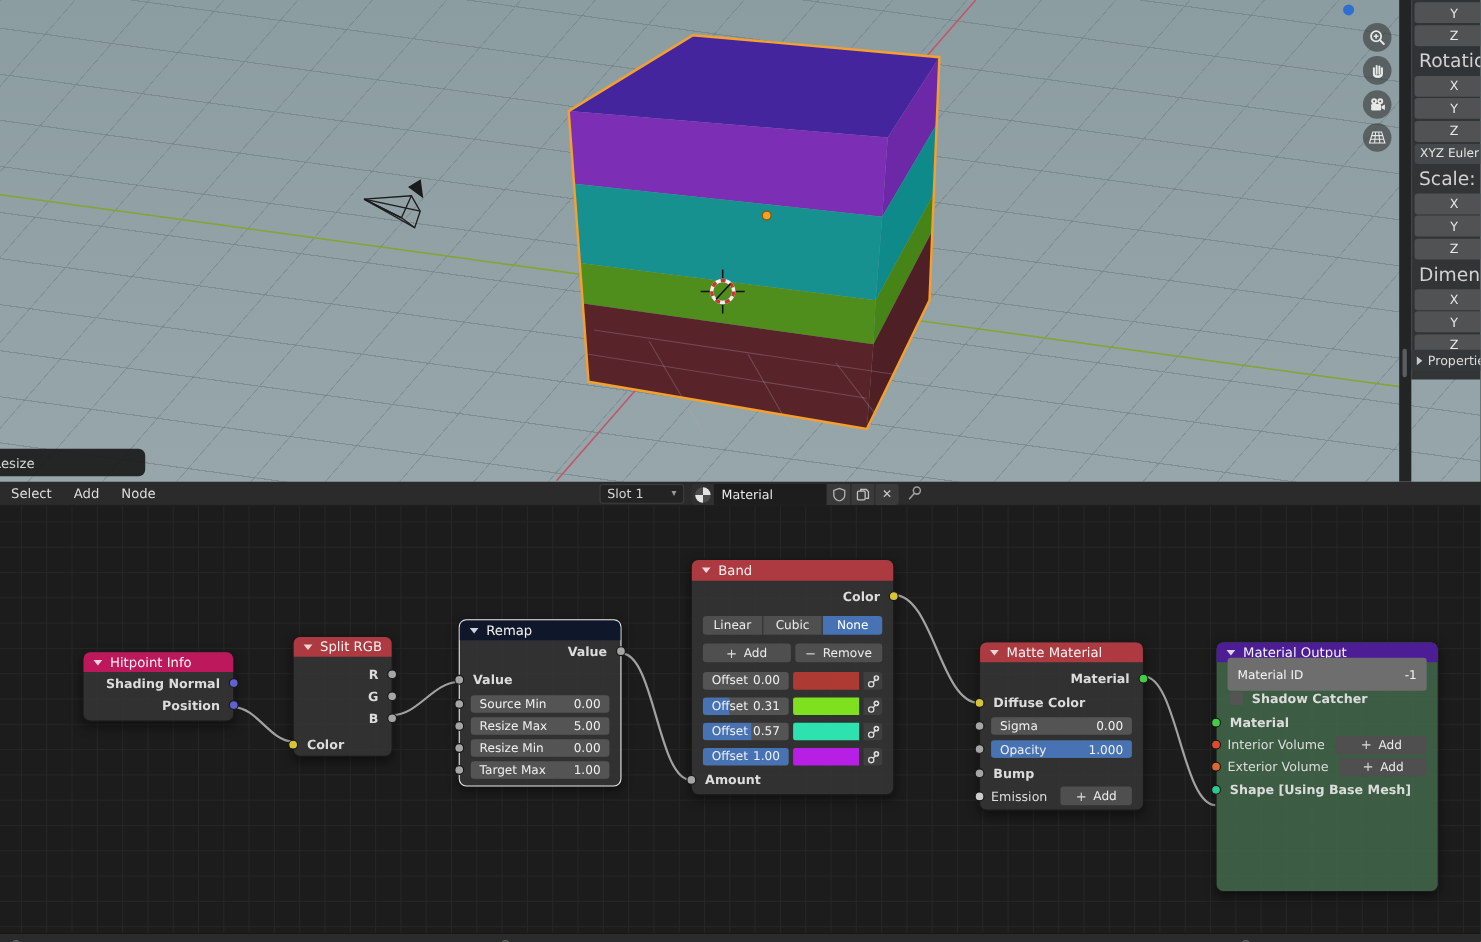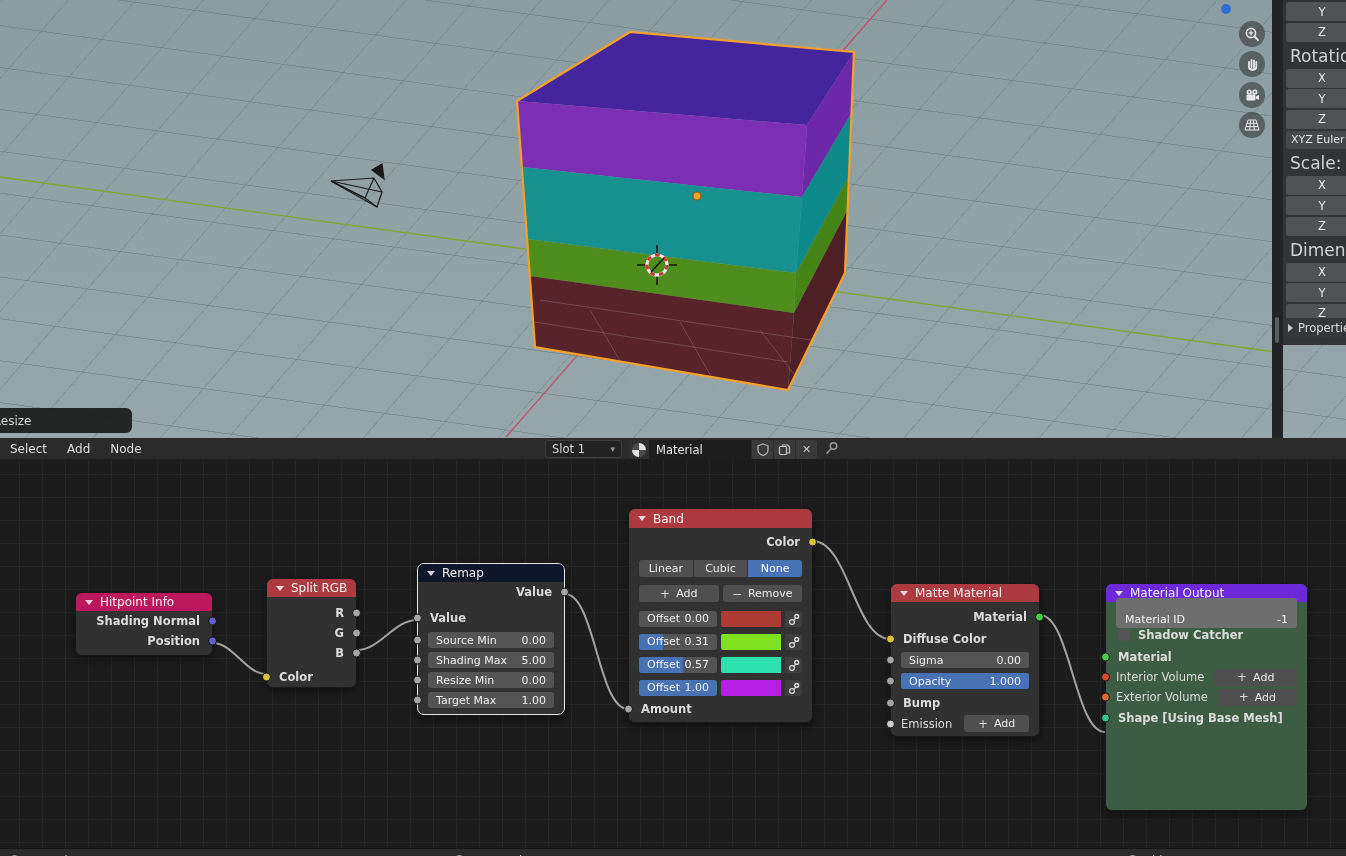--- a/index.html
+++ b/index.html
@@ -105,21 +105,21 @@
 
   .cb { width:12px; height:12px; border-radius:2px; background:#545454; margin-right:8px;
     position:relative; flex:none; }
   .cb.on { background:#4772b3; }
   .cb.on::after { content:"✓"; position:absolute; left:1.5px; top:-2px; color:#fff; font-size:10px; }
   .cb.muted { background:#4c5d73; }
   .cb.muted::after { color:#aeb9c2; }
   .muted-label { color:#96a2ac; }
 
   .idfield { flex:1; height:16px; background:#6e6e6e; border-radius:3px; display:flex;
-    justify-content:space-between; padding:15px 9px; color:#f4f4f4; font-size:11px; }
+    align-items:center; justify-content:space-between; padding:15px 9px; color:#f4f4f4; font-size:11px; }
   .shadow-swatch { width:72px; height:15px; border-radius:2px; margin-right:10px; flex:none; }
 
   
   .status-bar { position:absolute; left:0; top:848px; width:1346px; height:24px; background:#2b2b2b;
     border-top:1px solid #161616; color:#c9c9c9; font-size:11.5px; }
   .sb-item { position:absolute; top:5px; display:flex; align-items:center; gap:6px; }
   .mouse-ico { width:9px; height:13px; border:1px solid #9a9a9a; border-radius:4px; position:relative; }
   .mouse-ico::after { content:""; position:absolute; left:3.5px; top:0; width:1px; height:5px; background:#9a9a9a; }
 </style>
 </head>
@@ -354,21 +354,21 @@
       <div class="wrow">
         <span class="sock l" style="background: rgb(165, 165, 165);"></span>
         <div class="widget">
           <span>Source Min</span>
           <span>0.00</span>
         </div>
       </div>
       <div class="wrow">
         <span class="sock l" style="background: rgb(165, 165, 165);"></span>
         <div class="widget">
-          <span>Shading Max</span>
+          <span>Resize Max</span>
           <span>5.00</span>
         </div>
       </div>
       <div class="wrow">
         <span class="sock l" style="background: rgb(165, 165, 165);"></span>
         <div class="widget">
           <span>Resize Min</span>
           <span>0.00</span>
         </div>
       </div>
@@ -520,21 +520,21 @@
         <span class="sock l" style="background: rgb(204, 204, 204);"></span>
         <span style="margin-right:8px">Emission</span>
         <div class="btn" style="flex:1">
           <span class="plus">+</span>
           <span>Add</span>
         </div>
       </div>
     </div>
 
     <div class="node green-body" style="left:1105px;top:123px;width:203px;height:228px">
-      <div class="node-header" style="background: #6d28d9;">
+      <div class="node-header" style="background: #4c1d95;">
         <span class="tri-down"></span>
         <span>Material Output</span>
       </div>
       <div class="wrow" style="height:22px">
         <div class="idfield">
           <span>Material ID</span>
           <span>-1</span>
         </div>
       </div>
       <div class="row" style="height:22px">

